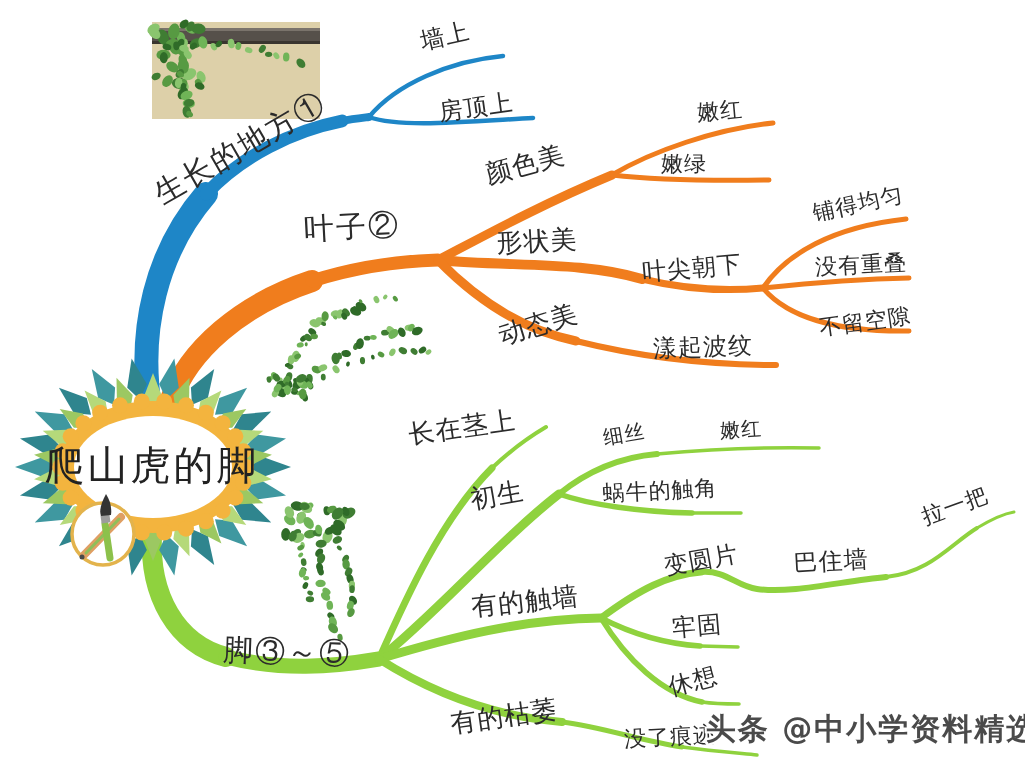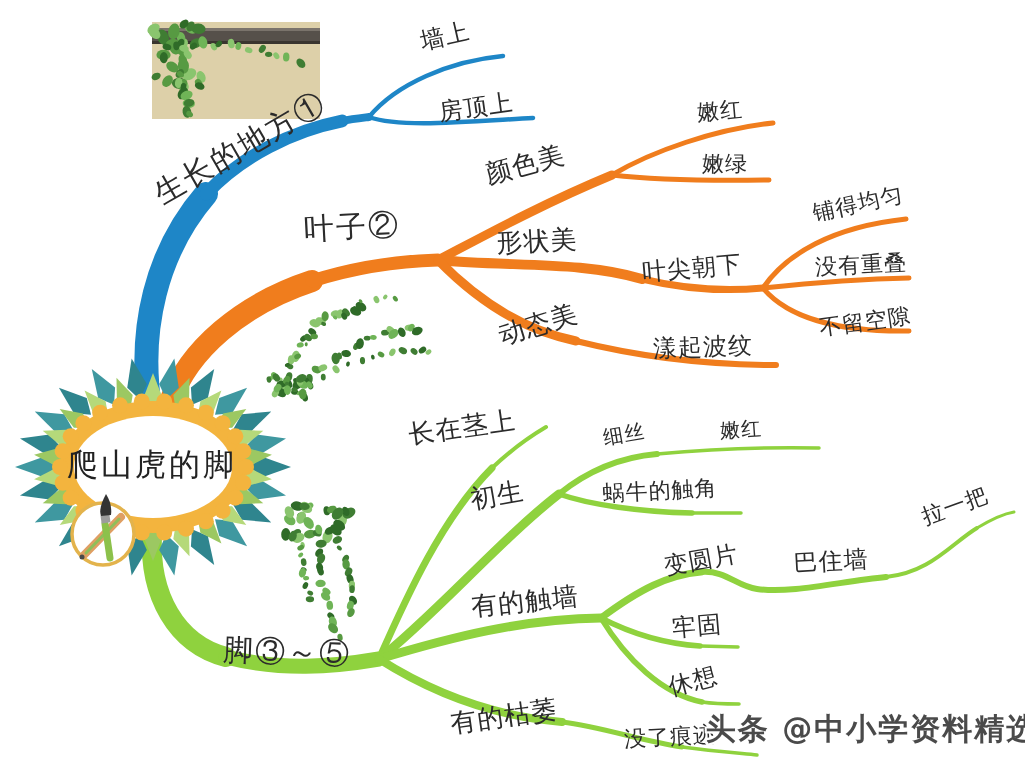--- a/index.html
+++ b/index.html
@@ -9,21 +9,21 @@
   .label{position:absolute;white-space:nowrap;color:#2b2b2b;
          transform:translate(-50%,-50%) rotate(var(--r,0deg));
          font-size:var(--s,24px);line-height:1;letter-spacing:1px;}
   .label.big{letter-spacing:2px;}
   .watermark{position:absolute;white-space:nowrap;color:#4a4a4a;font-weight:bold;
          transform:translate(-50%,-50%);font-size:30px;letter-spacing:2px;
          font-family:"DejaVu Sans","Liberation Sans",sans-serif;
          text-shadow:-2px 0 0 #fff,2px 0 0 #fff,0 -2px 0 #fff,0 2px 0 #fff,
                      -2px -2px 0 #fff,2px 2px 0 #fff,-2px 2px 0 #fff,2px -2px 0 #fff;}
   .center-title{position:absolute;white-space:nowrap;color:#222;
-         transform:translate(-50%,-50%);font-size:31px;letter-spacing:3px;}
+         transform:translate(-50%,-50%);font-size:40px;letter-spacing:3px;}
 </style>
 </head>
 <body>
 
 <div class="stage">
 
   <svg class="canvas" width="1025" height="761" viewBox="0 0 1025 761">
 
     <g stroke="#1e86c7" fill="none" stroke-linecap="round">
       <path d="M150,408 C138,330 156,252 206,194" stroke-width="24"></path>
@@ -378,21 +378,21 @@
 
   <div class="center-title" style="left:152px;top:465px">爬山虎的脚</div>
 
   <div class="label big" style="left:240px;top:148px;--r:-30deg;--s:30px">生长的地方①</div>
   <div class="label" style="left:445px;top:36px;--r:-13deg;--s:24px">墙上</div>
   <div class="label" style="left:476px;top:107px;--r:-8deg;--s:24px">房顶上</div>
 
   <div class="label big" style="left:352px;top:227px;--r:-3deg;--s:30px">叶子②</div>
   <div class="label" style="left:525px;top:164px;--r:-15deg;--s:26px">颜色美</div>
   <div class="label" style="left:720px;top:111px;--r:-5deg;--s:22px">嫩红</div>
-  <div class="label" style="left:725px;top:164px;--r:0deg;--s:22px">嫩绿</div>
+  <div class="label" style="left:684px;top:164px;--r:0deg;--s:22px">嫩绿</div>
   <div class="label" style="left:537px;top:241px;--r:-3deg;--s:26px">形状美</div>
   <div class="label" style="left:692px;top:268px;--r:-5deg;--s:24px">叶尖朝下</div>
   <div class="label" style="left:858px;top:204px;--r:-12deg;--s:22px">铺得均匀</div>
   <div class="label" style="left:861px;top:265px;--r:-3deg;--s:22px">没有重叠</div>
   <div class="label" style="left:865px;top:322px;--r:-8deg;--s:22px">不留空隙</div>
   <div class="label" style="left:538px;top:324px;--r:-17deg;--s:26px">动态美</div>
   <div class="label" style="left:703px;top:347px;--r:-2deg;--s:24px">漾起波纹</div>
 
   <div class="label big" style="left:287px;top:652px;--r:2deg;--s:30px">脚③～⑤</div>
   <div class="label" style="left:462px;top:427px;--r:-8deg;--s:26px">长在茎上</div>

